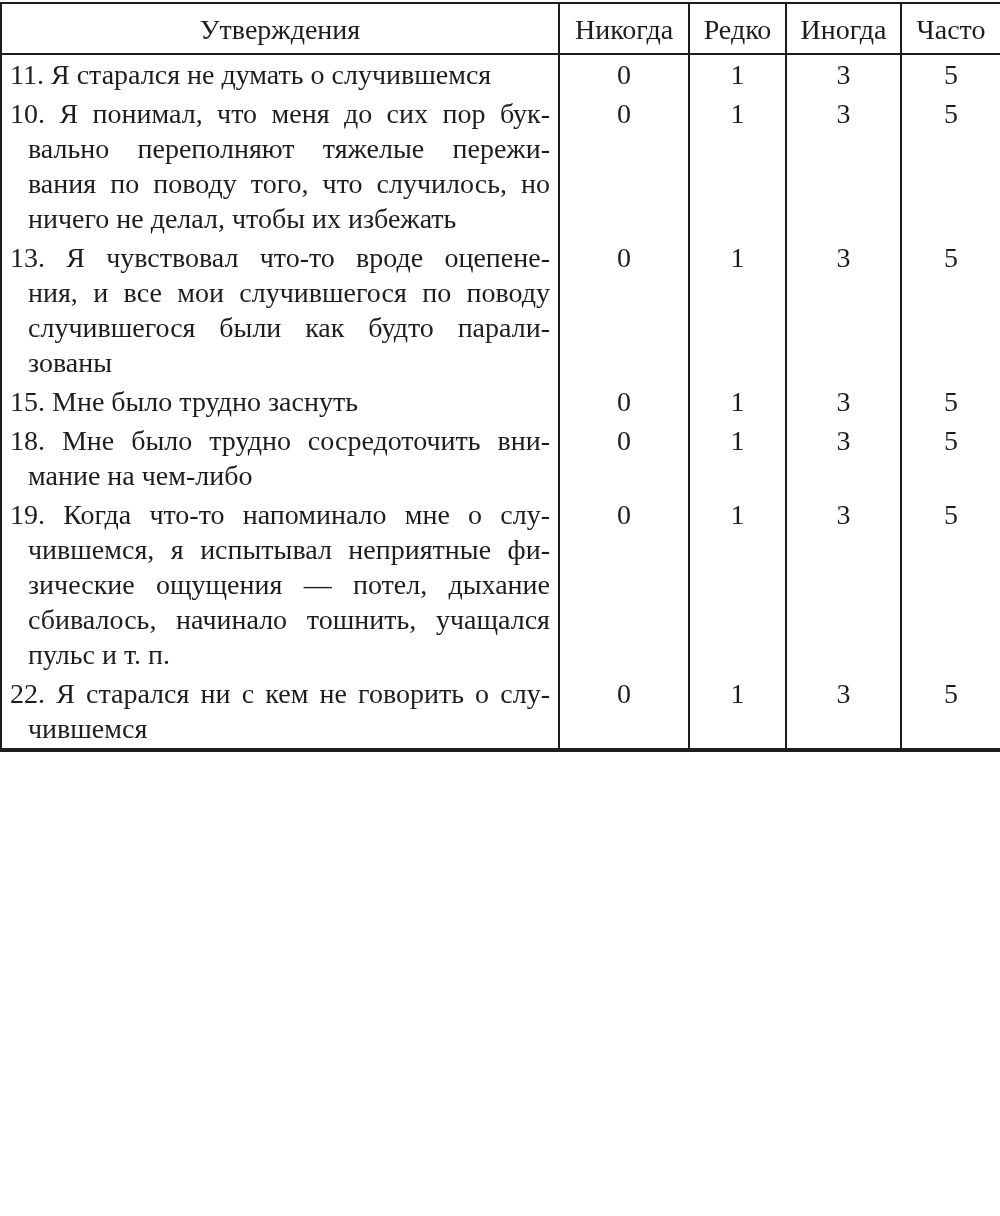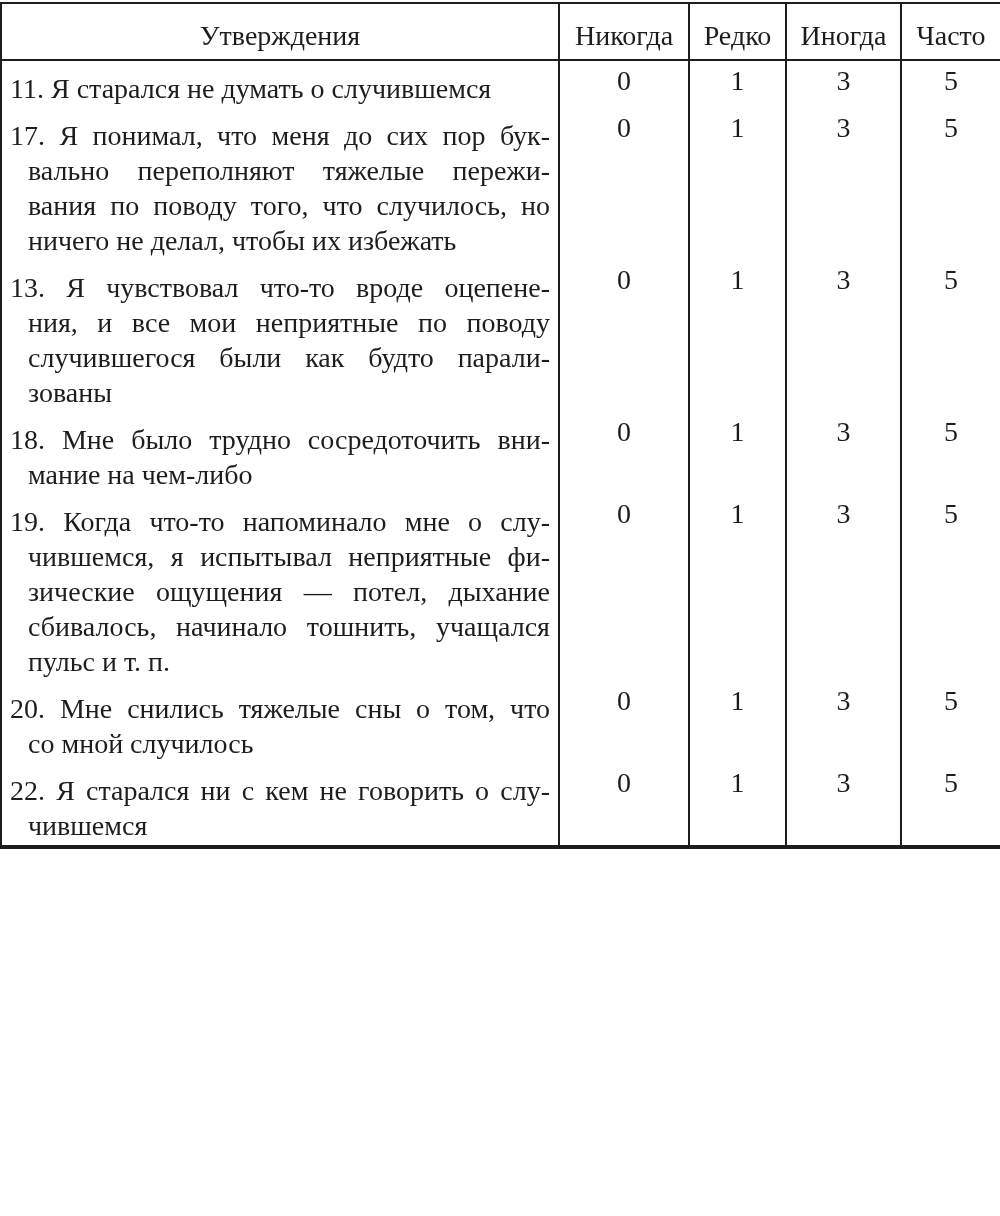--- a/index.html
+++ b/index.html
@@ -24,24 +24,24 @@
     border-left: 2px solid #1d1d1d;
     font-size: 28px;
     line-height: 35px;
     vertical-align: top;
   }
   th:first-child, td:first-child { border-left: none; }
   thead th {
     border-bottom: 2px solid #1d1d1d;
     font-weight: normal;
     text-align: center;
-    padding: 14px 2px 6px 2px;
+    padding: 8px 2px 6px 2px;
   }
   td.stmt {
-    padding: 10px 8px 2px 8px;
+    padding: 2px 8px 2px 8px;
   }
   td.stmt .line {
     text-align: justify;
   }
   td.stmt .line.just {
     text-align-last: justify;
   }
   td.stmt .line.cont {
     padding-left: 18px;
   }
@@ -75,36 +75,45 @@
         <td class="stmt">
           <div class="line">11. Я старался не думать о случившемся</div>
         </td>
         <td class="val">0</td>
         <td class="val">1</td>
         <td class="val">3</td>
         <td class="val">5</td>
       </tr>
       <tr>
         <td class="stmt">
-          <div class="line just">17. Я понимал, что меня до сих пор бук-</div>
+          <div class="line just">10. Я понимал, что меня до сих пор бук-</div>
           <div class="line cont just">вально переполняют тяжелые пережи-</div>
           <div class="line cont just">вания по поводу того, что случилось, но</div>
           <div class="line cont">ничего не делал, чтобы их избежать</div>
         </td>
         <td class="val">0</td>
         <td class="val">1</td>
         <td class="val">3</td>
         <td class="val">5</td>
       </tr>
       <tr>
         <td class="stmt">
           <div class="line just">13. Я чувствовал что-то вроде оцепене-</div>
-          <div class="line cont just">ния, и все мои неприятные по поводу</div>
+          <div class="line cont just">ния, и все мои случившегося по поводу</div>
           <div class="line cont just">случившегося были как будто парали-</div>
           <div class="line cont">зованы</div>
+        </td>
+        <td class="val">0</td>
+        <td class="val">1</td>
+        <td class="val">3</td>
+        <td class="val">5</td>
+      </tr>
+      <tr>
+        <td class="stmt">
+          <div class="line">15. Мне было трудно заснуть</div>
         </td>
         <td class="val">0</td>
         <td class="val">1</td>
         <td class="val">3</td>
         <td class="val">5</td>
       </tr>
       <tr>
         <td class="stmt">
           <div class="line just">18. Мне было трудно сосредоточить вни-</div>
           <div class="line cont">мание на чем-либо</div>
@@ -122,30 +131,20 @@
           <div class="line cont just">сбивалось, начинало тошнить, учащался</div>
           <div class="line cont">пульс и т. п.</div>
         </td>
         <td class="val">0</td>
         <td class="val">1</td>
         <td class="val">3</td>
         <td class="val">5</td>
       </tr>
       <tr>
         <td class="stmt">
-          <div class="line just">20. Мне снились тяжелые сны о том, что</div>
-          <div class="line cont">со мной случилось</div>
-        </td>
-        <td class="val">0</td>
-        <td class="val">1</td>
-        <td class="val">3</td>
-        <td class="val">5</td>
-      </tr>
-      <tr>
-        <td class="stmt">
           <div class="line just">22. Я старался ни с кем не говорить о слу-</div>
           <div class="line cont">чившемся</div>
         </td>
         <td class="val">0</td>
         <td class="val">1</td>
         <td class="val">3</td>
         <td class="val">5</td>
       </tr>
     </tbody>
 </table>

